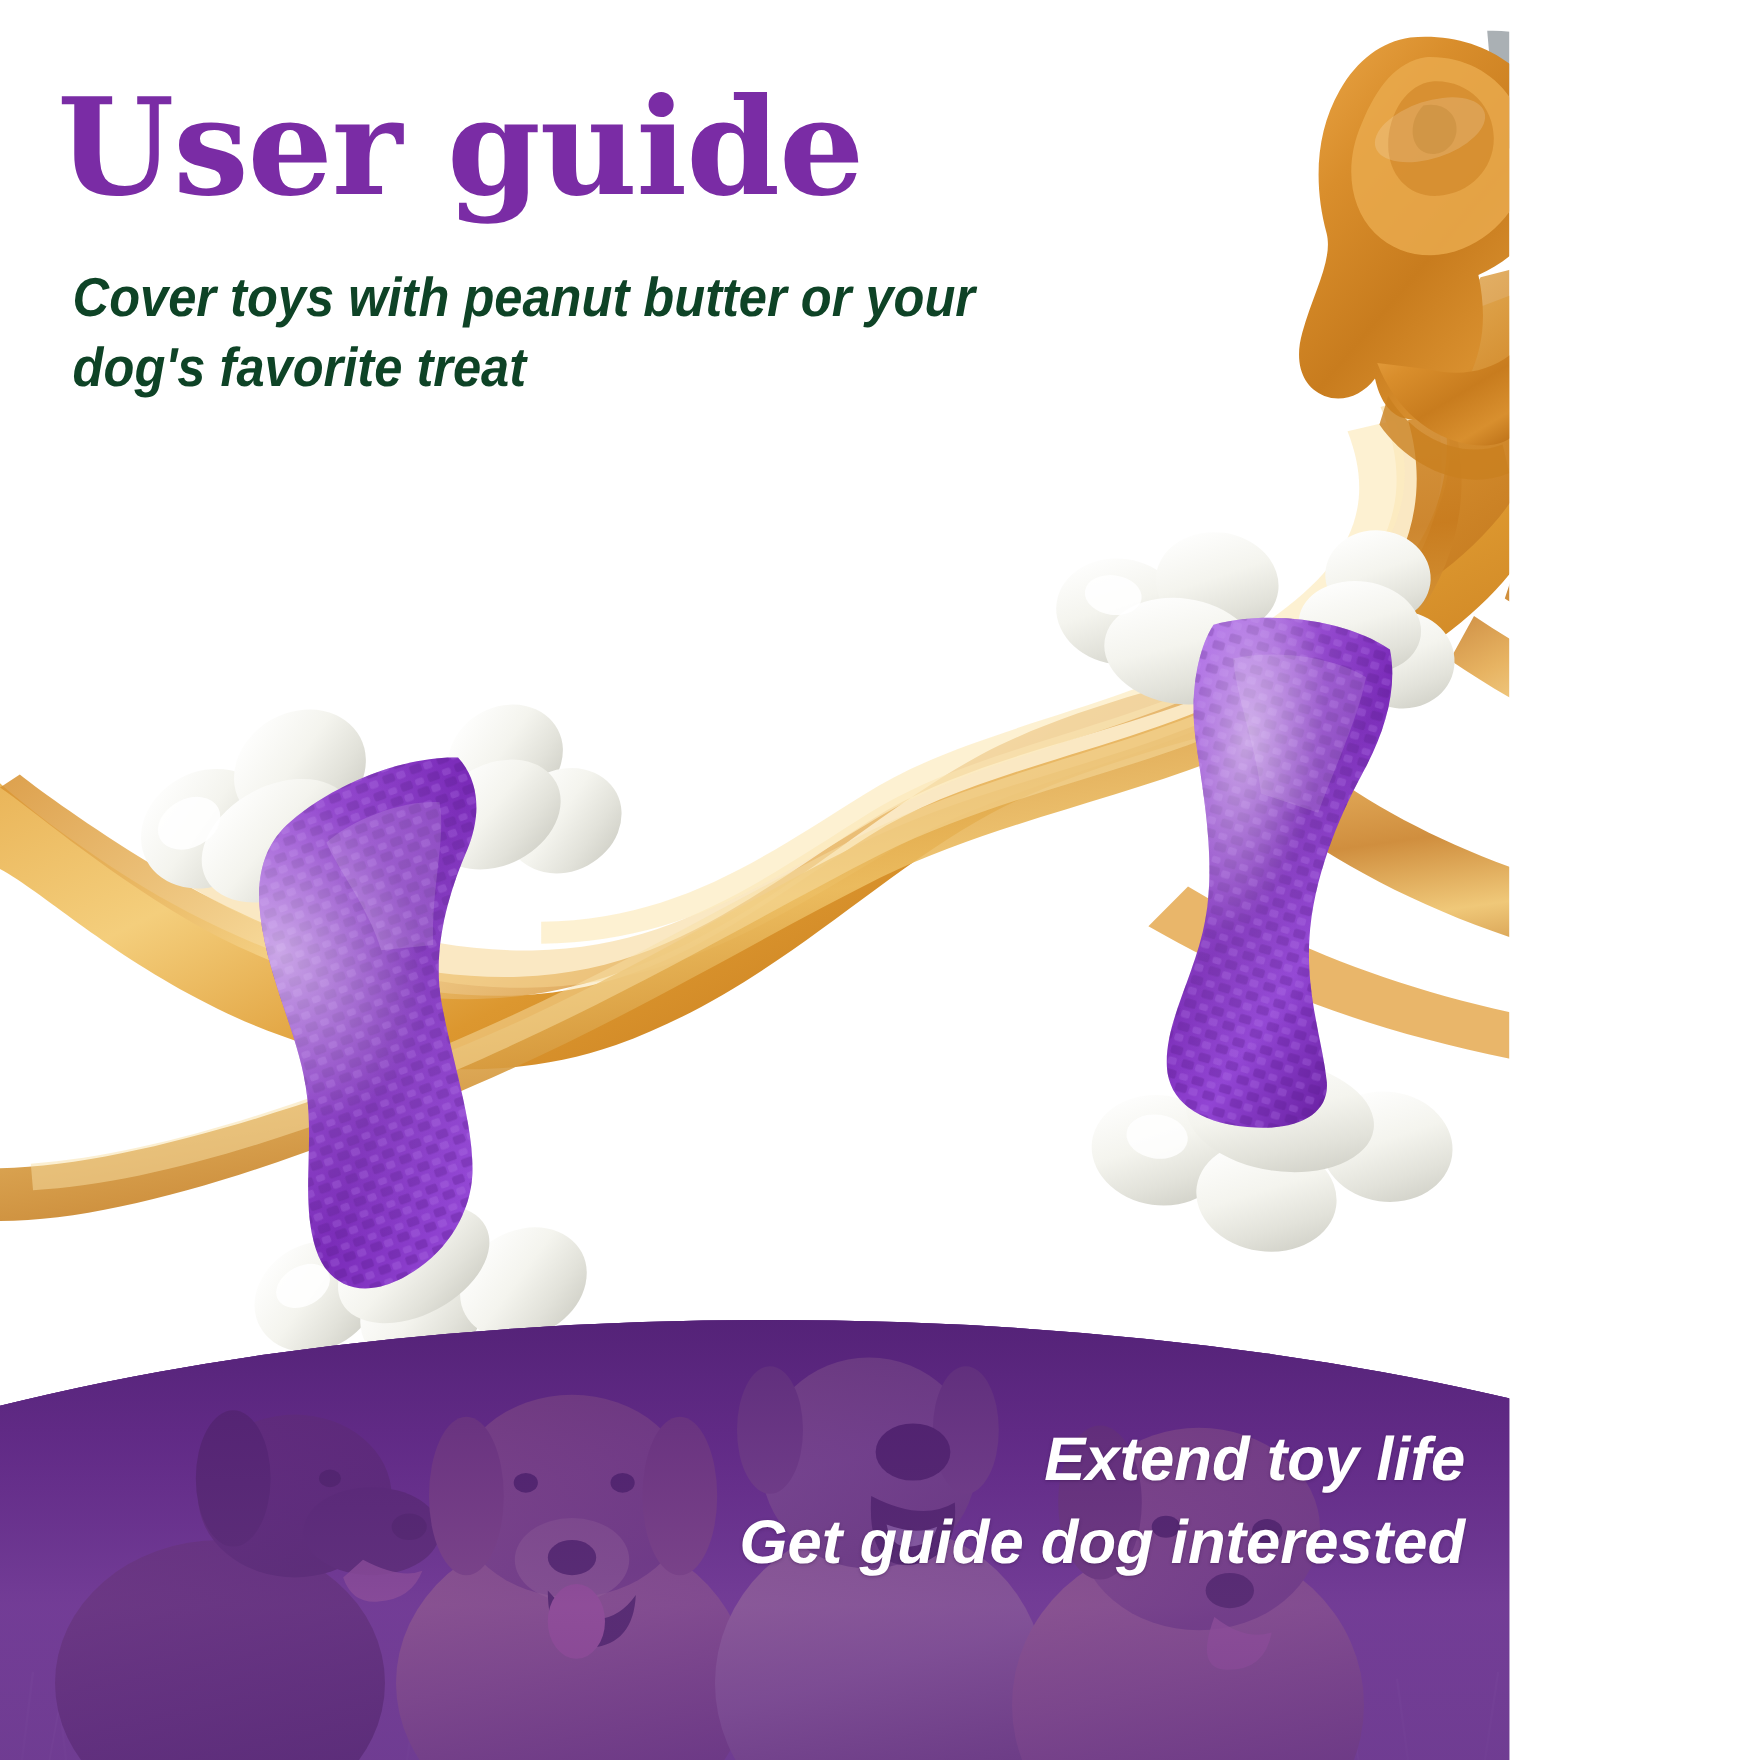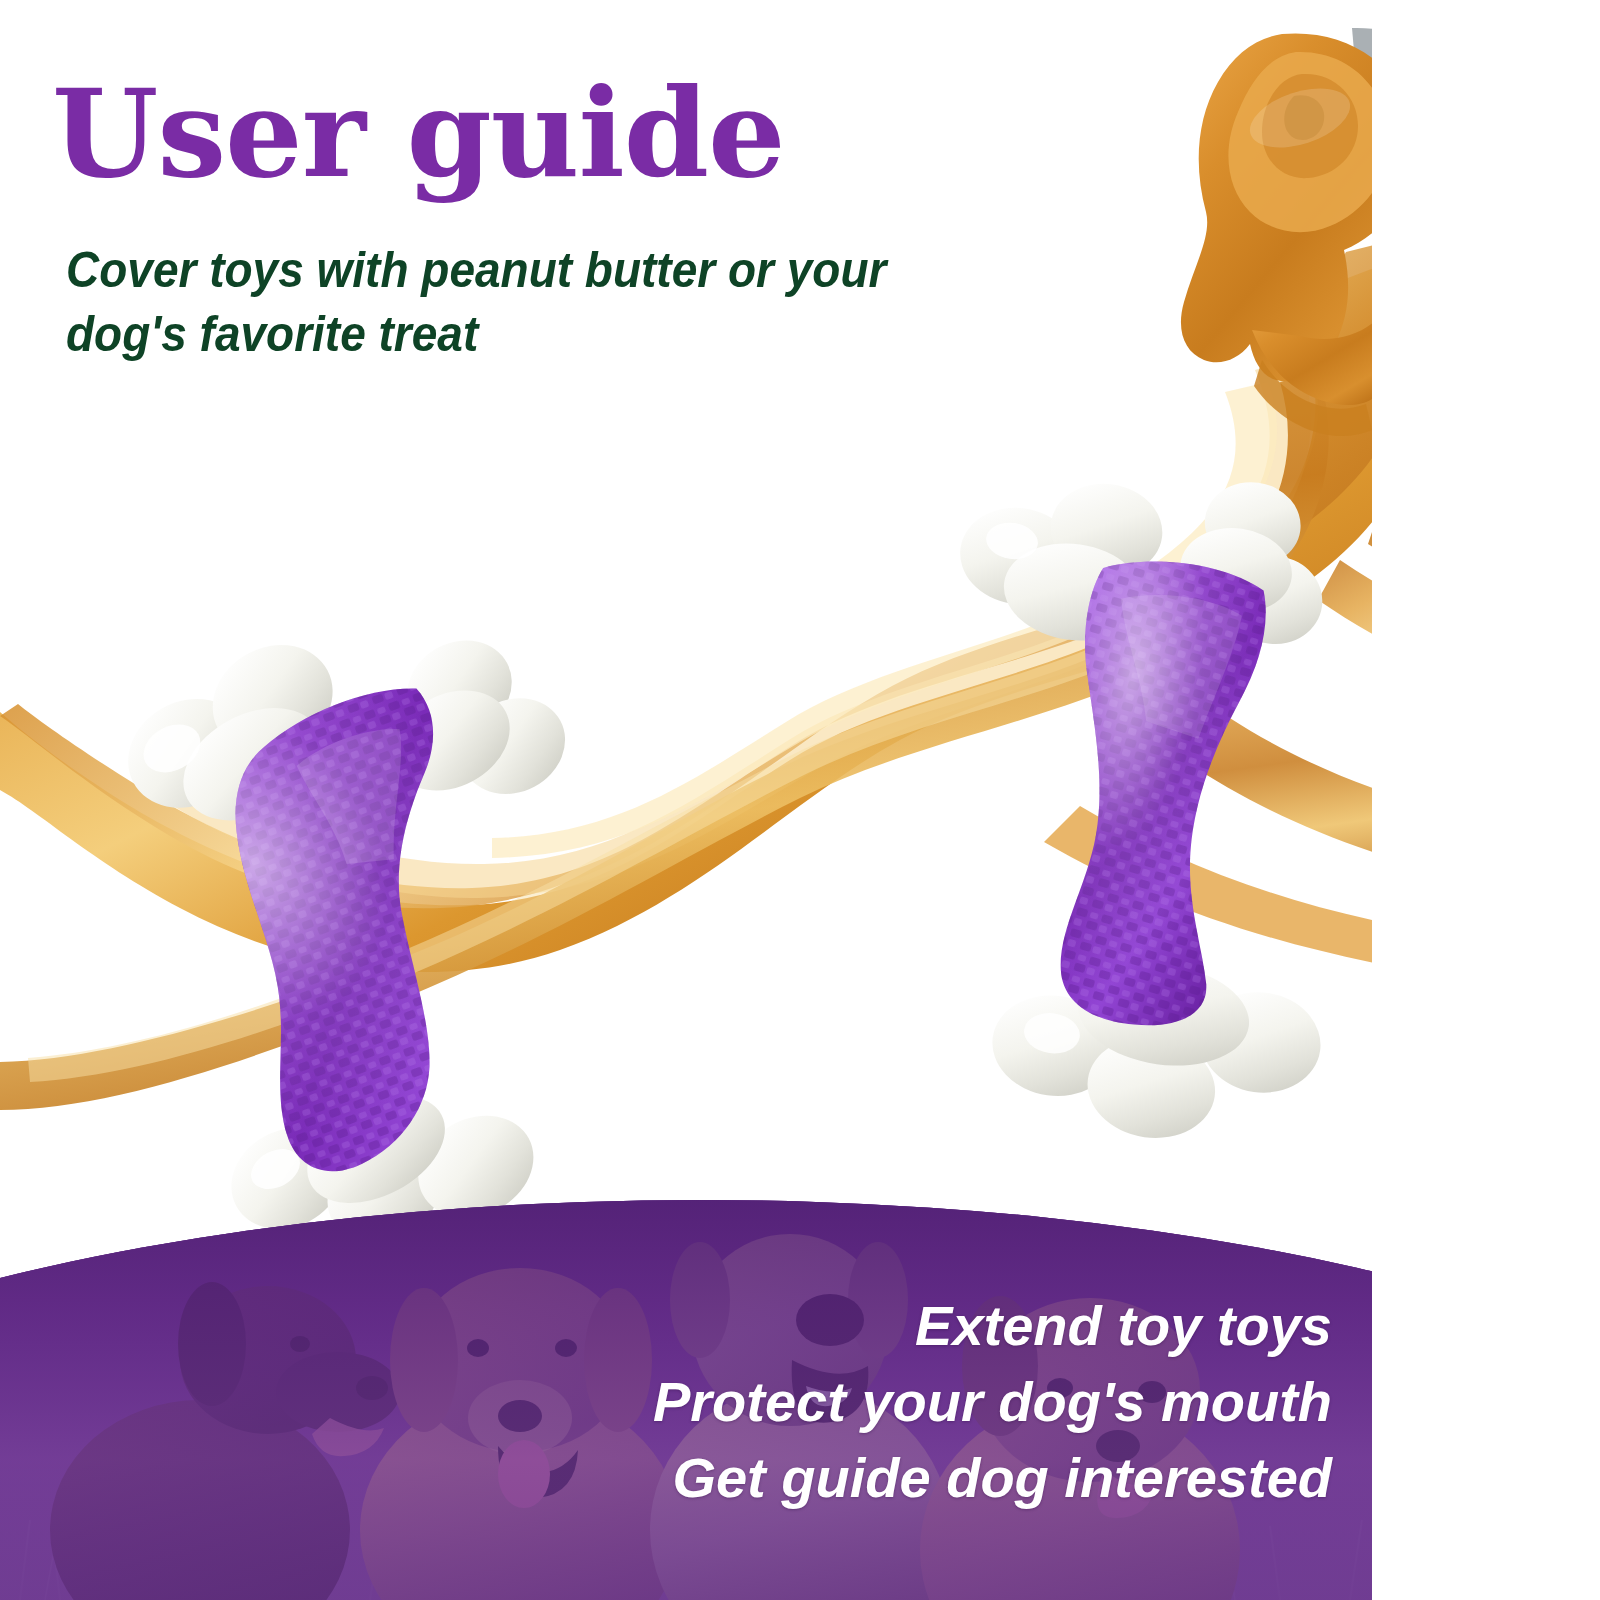--- a/index.html
+++ b/index.html
@@ -502,18 +502,17 @@
           <ellipse cx="1060" cy="258" rx="13" ry="10" fill="#17081C"></ellipse>
           <ellipse cx="1118" cy="316" rx="22" ry="16" fill="#1E0C24"></ellipse>
           <path d="M1104,340 q28,22 52,14 q-6,34 -40,34 q-30,0 -12,-48 Z" fill="#D880A8" opacity="0.8"></path>
         </g>
       </svg>
       <div id="banner-tint"></div>
     </div>
   </div>
 
   <div id="benefits">
-    <div class="benefit">Extend toy toys</div>
-    <div class="benefit">Protect your dog's mouth</div>
+    <div class="benefit">Extend toy life</div>
     <div class="benefit">Get guide dog interested</div>
   </div>
 
 </div>
 
 </body></html>

